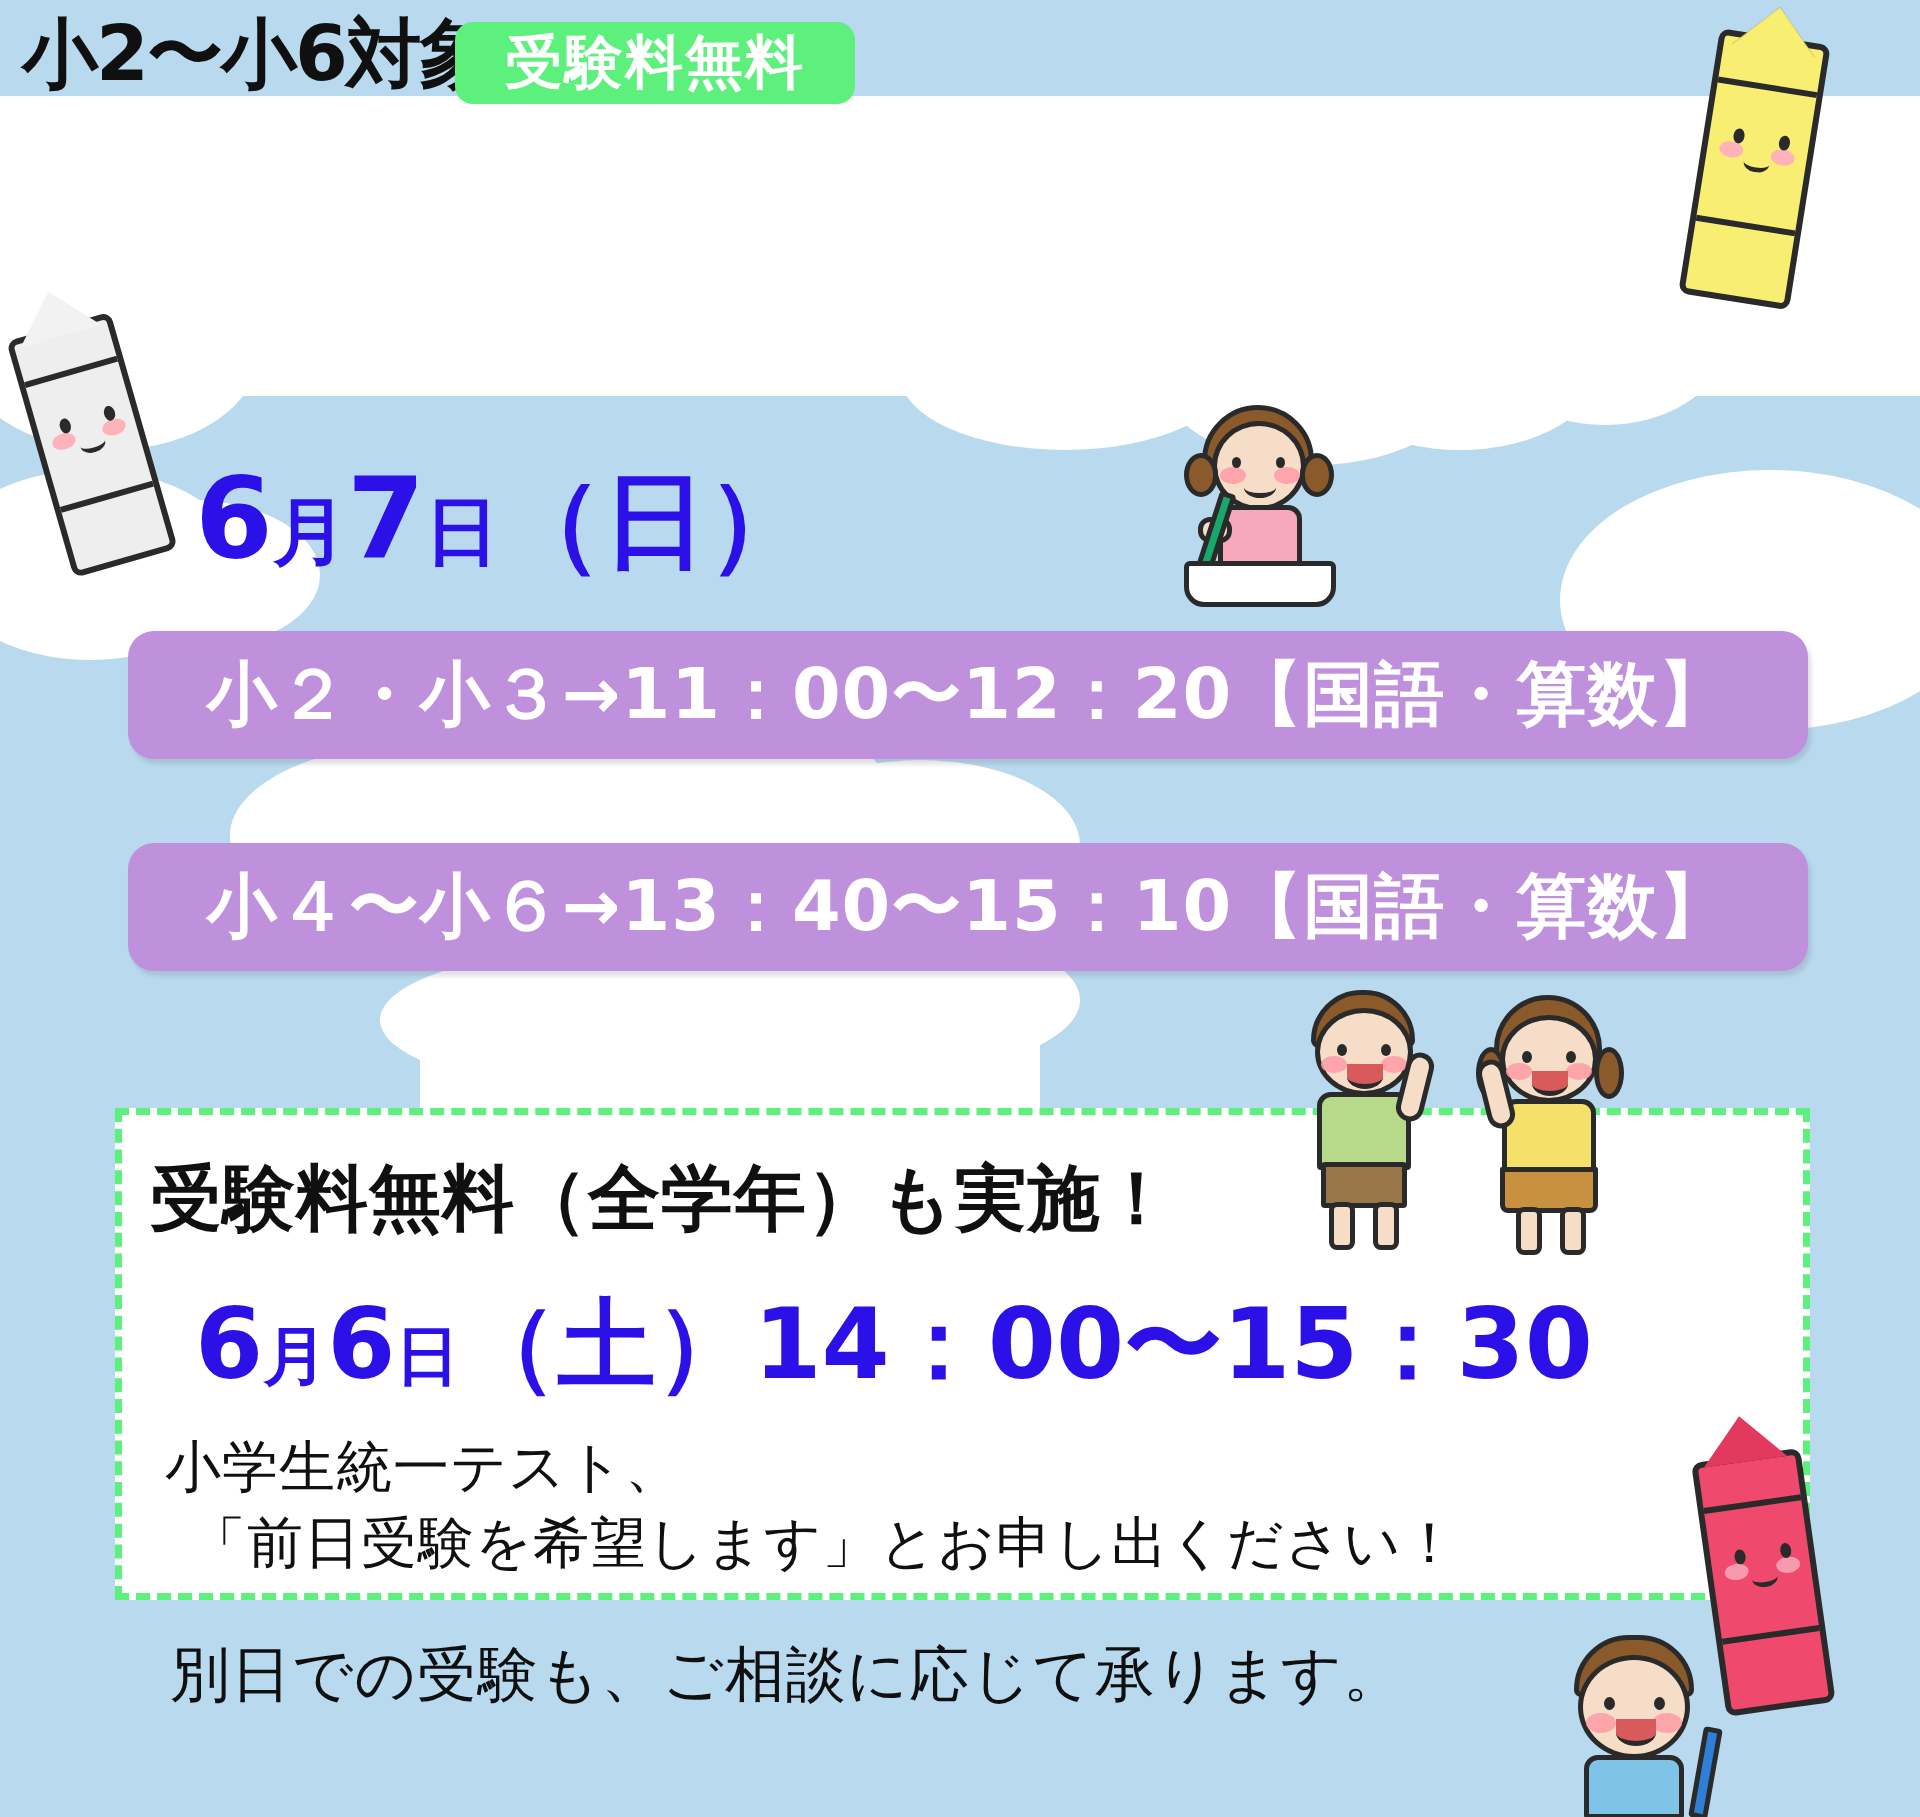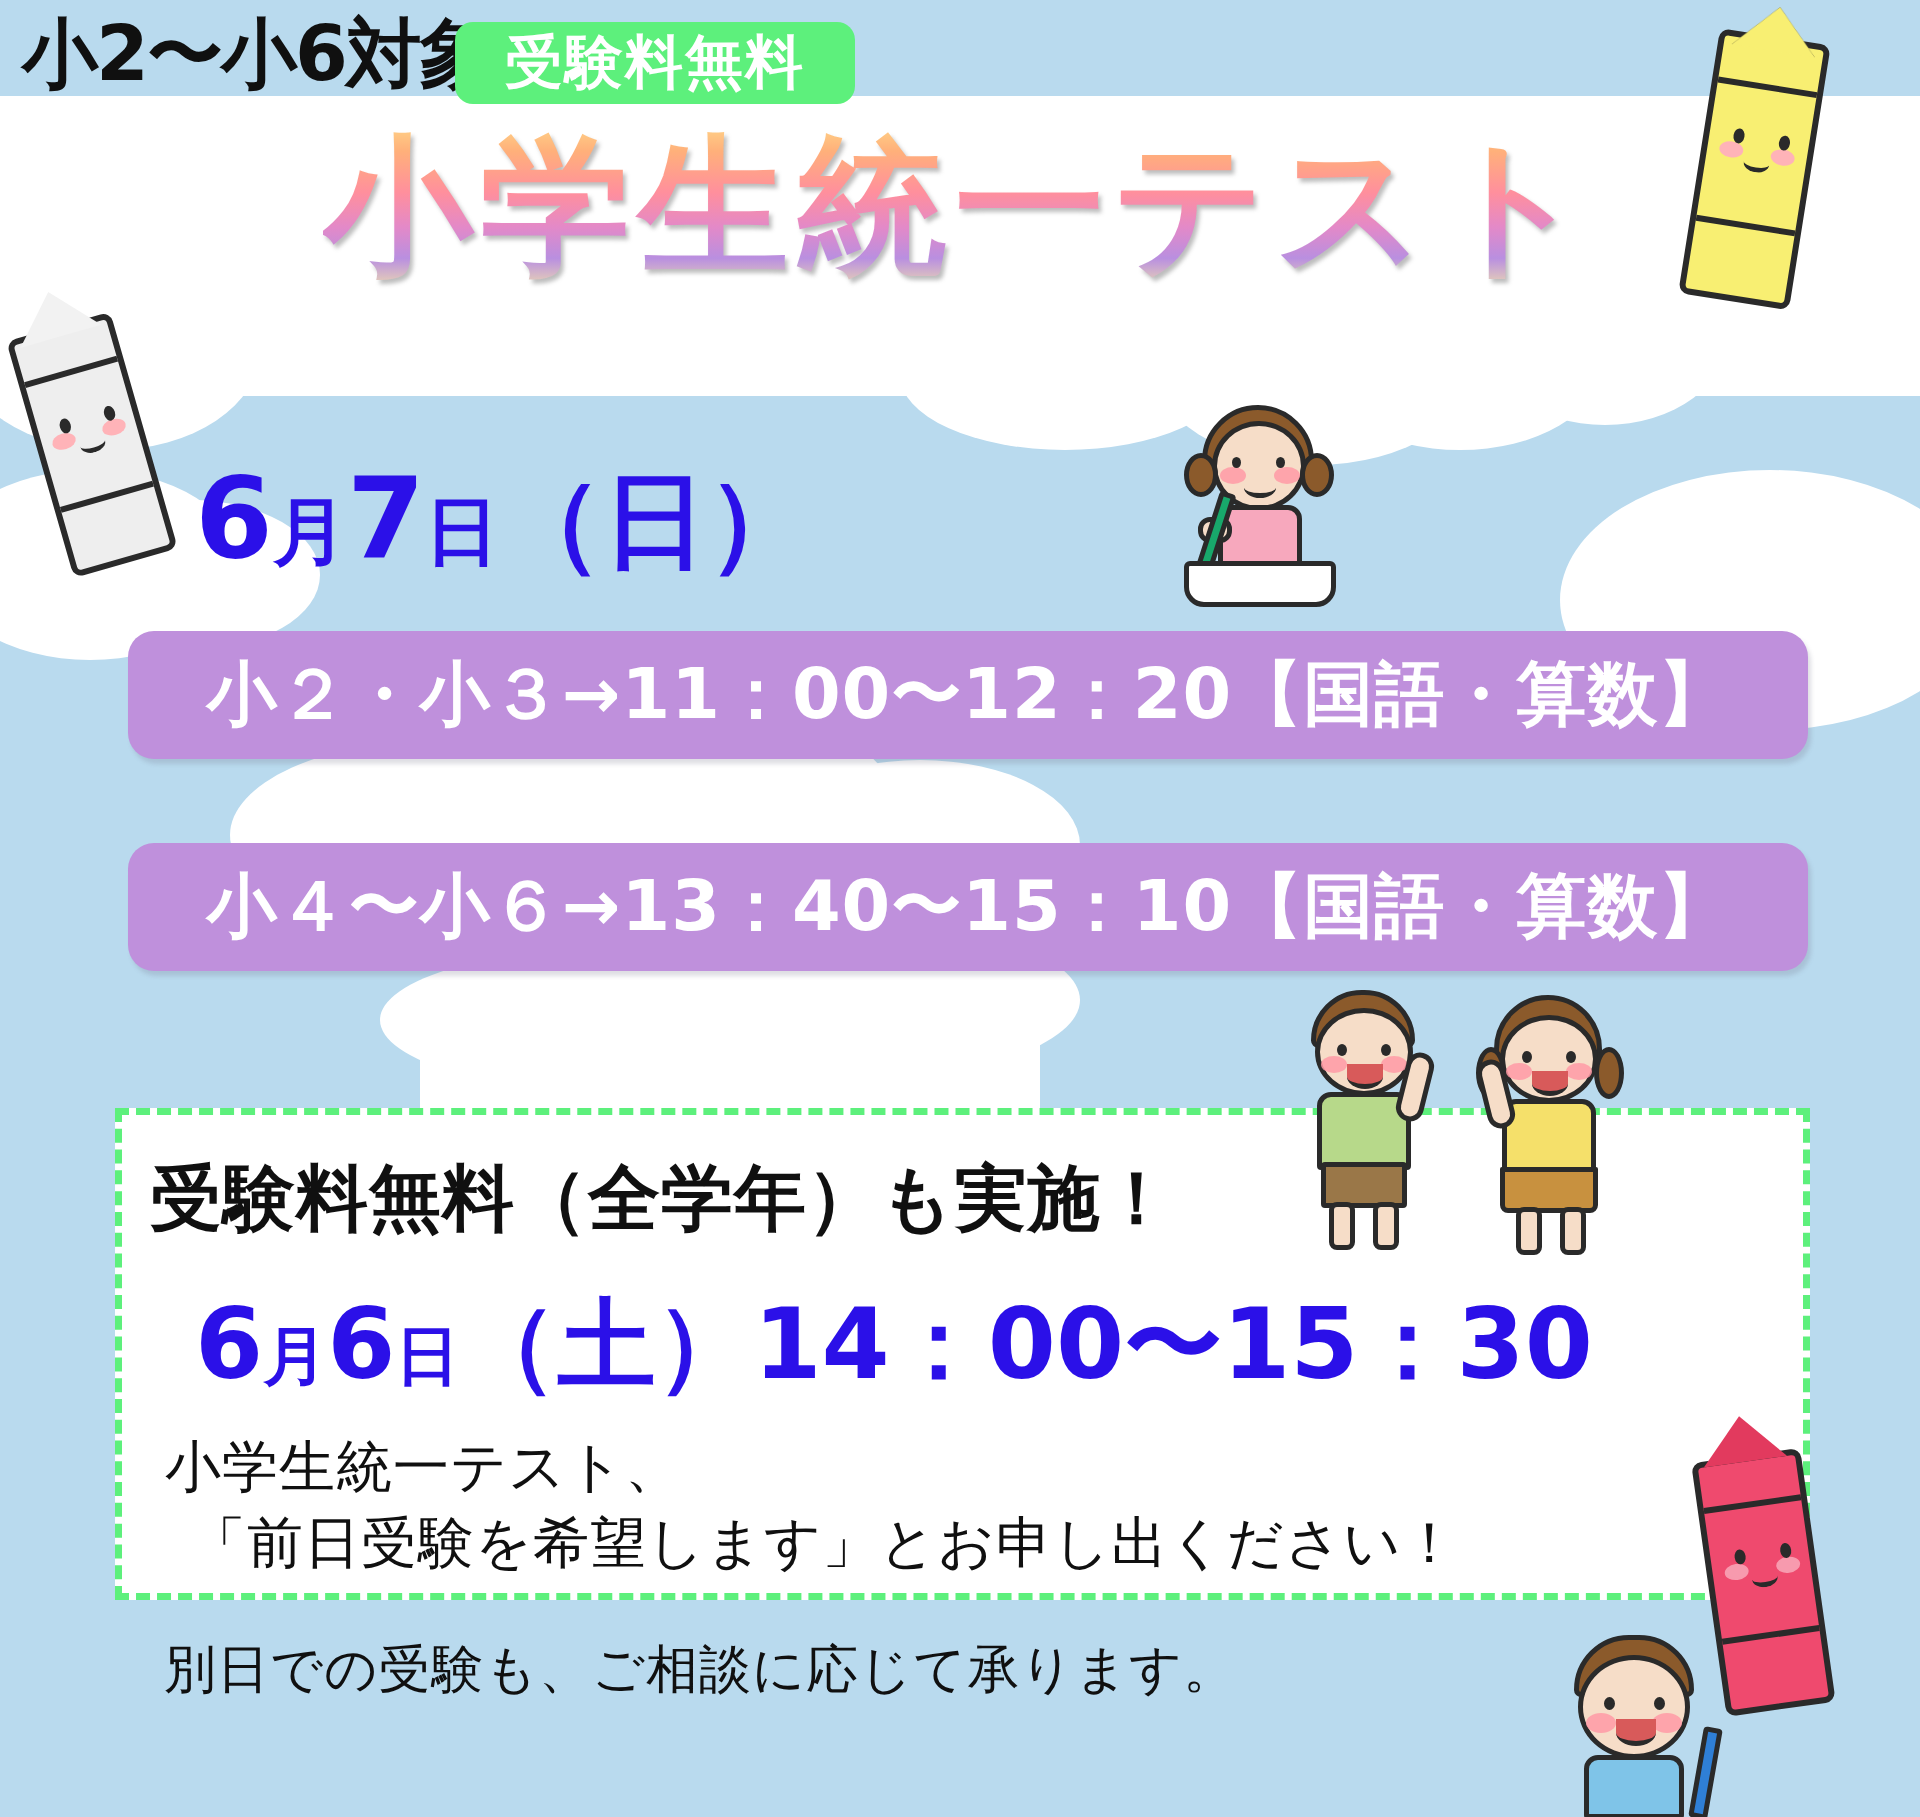--- a/index.html
+++ b/index.html
@@ -118,22 +118,22 @@
     position:absolute;left:165px;z-index:46;
     color:#101010;font-size:56px;letter-spacing:1px;line-height:1.25;
     font-family:"DejaVu Sans","Liberation Sans",sans-serif;
     white-space:nowrap;
   }
   #note1{top:1432px;}
   #note2{top:1508px;left:190px;}
 
   
   .bottom-note{
-    position:absolute;left:164px;z-index:46;
-    color:#101010;font-size:52px;letter-spacing:1px;line-height:1.2;
+    position:absolute;left:170px;z-index:46;
+    color:#101010;font-size:60px;letter-spacing:1px;line-height:1.2;
     font-family:"DejaVu Sans","Liberation Sans",sans-serif;
     white-space:nowrap;
   }
   #bot1{top:1638px;}
   #bot2{top:1724px;}
 
   
   .crayon{position:absolute;z-index:50;}
   .cr-body{position:relative;border:6px solid #2a2a2a;border-radius:10px;box-sizing:border-box;}
 
@@ -179,23 +179,20 @@
 
   <div class="cloud" style="left:1560px;top:470px;width:420px;height:260px;"></div>
 
   <div class="toprow">
     <div class="target-label">小2〜小6対象</div>
     <div class="free-badge">
       <span>受験料無料</span>
     </div>
   </div>
 
-  <div class="title-wrap">
-    <div class="main-title">小学生統一テスト</div>
-  </div>
 
   <div class="date-line">
     <span class="big">6</span><span class="sm">月</span><span class="big">7</span><span class="sm">日</span><span class="par">（日）</span>
   </div>
 
   <div class="kid" style="left:1170px;top:405px;width:180px;height:205px;">
     <div class="sk-hair" style="left:32px;top:0;width:112px;height:74px;border-radius:58px 58px 12px 12px;"></div>
     <div class="sk-head" style="left:42px;top:16px;width:94px;height:90px;"></div>
     <div class="sk-hair" style="left:14px;top:48px;width:34px;height:44px;border-radius:50%;"></div>
     <div class="sk-hair" style="left:130px;top:48px;width:34px;height:44px;border-radius:50%;"></div>

